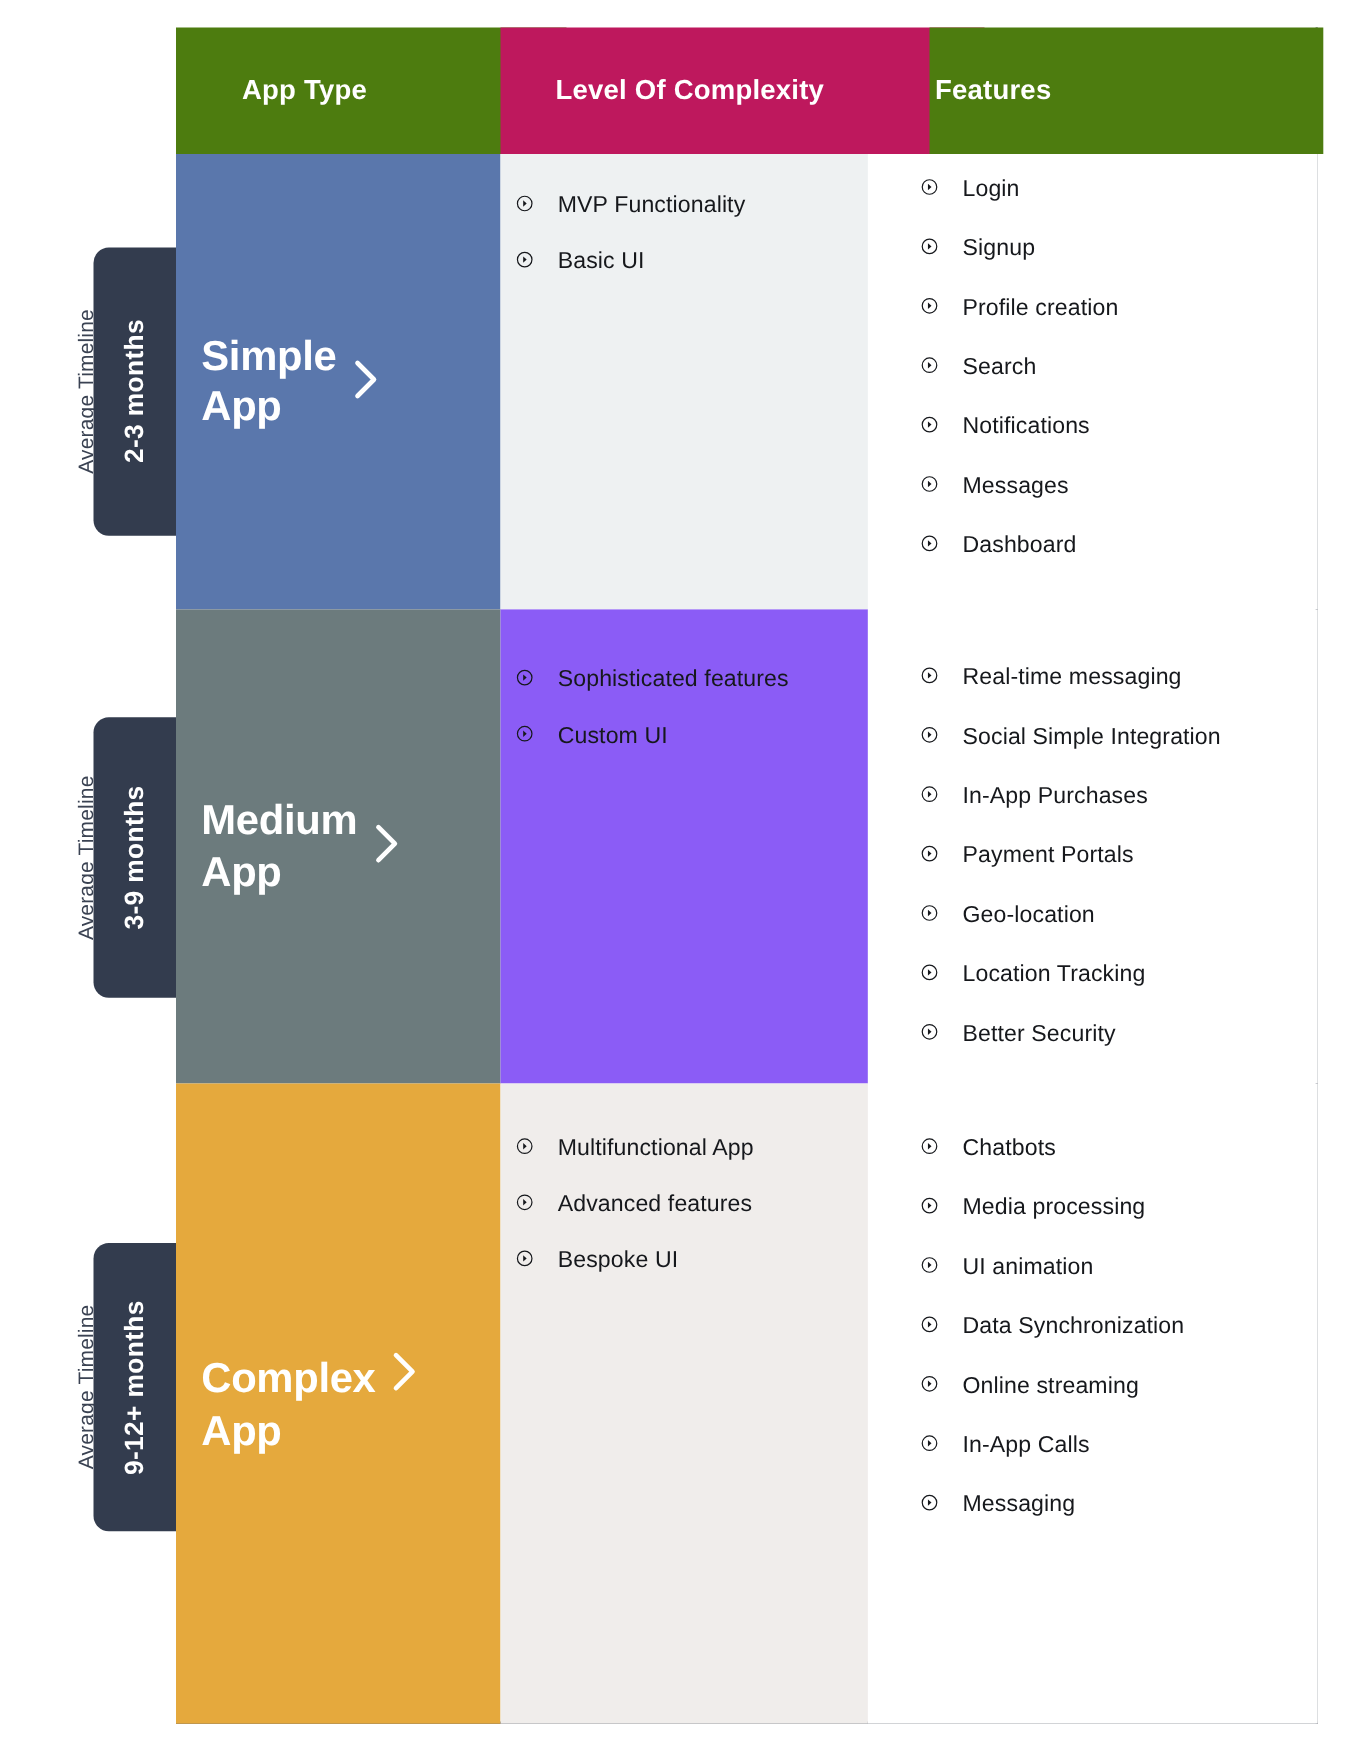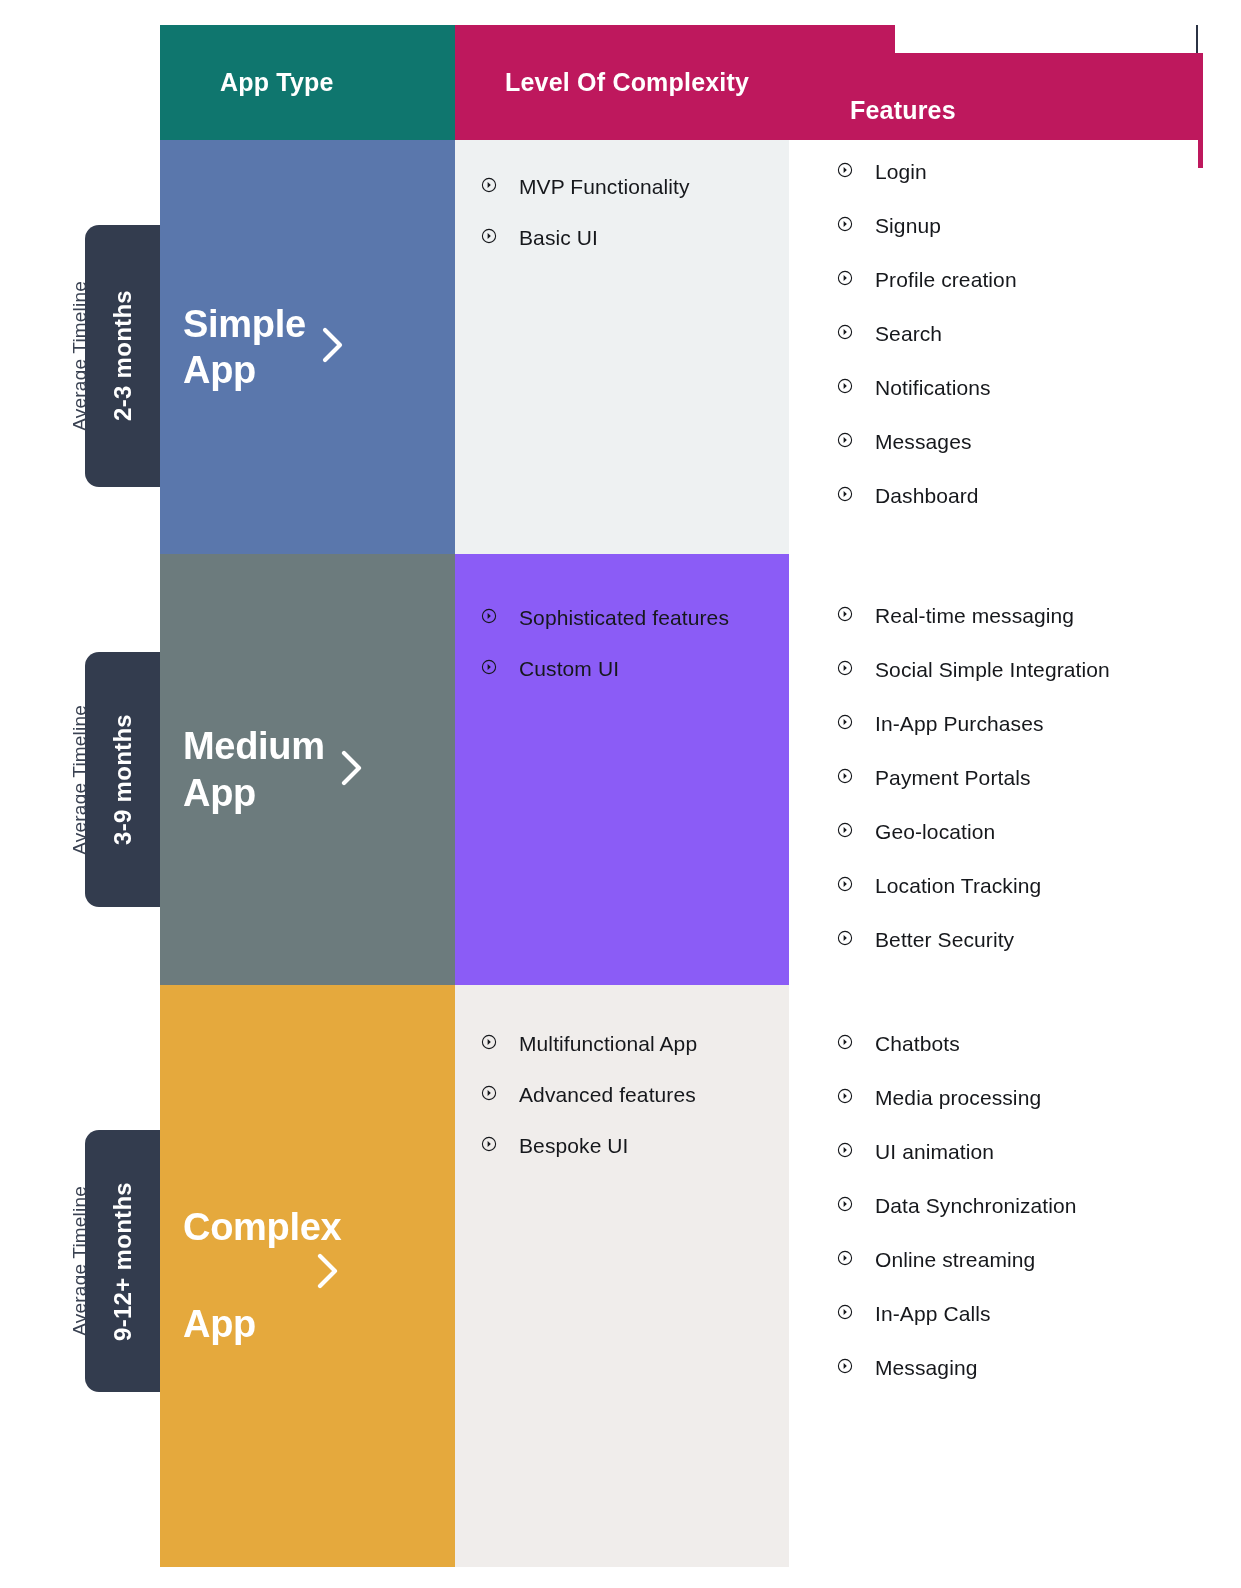--- a/index.html
+++ b/index.html
@@ -92,23 +92,23 @@
     height: 115px;
     display: flex;
     align-items: center;
   }
   .hdr-cell span {
     font-size: 25px;
     font-weight: bold;
     color: #ffffff;
     letter-spacing: 0.2px;
   }
-  #hdr-apptype   { left: 0;   width: 295px; background: #0f766e; padding-left: 60px; }
+  #hdr-apptype   { left: 0;   width: 295px; background: #4d7c0f; padding-left: 60px; }
   #hdr-complex   { left: 295px; width: 390px; background: #be185d; padding-left: 50px; }
-  #hdr-features  { left: 685px; width: 353px; background: #be185d; padding-left: 5px; margin-top: 28px; }
+  #hdr-features  { left: 685px; width: 353px; background: #4d7c0f; padding-left: 5px; }
 
   .body-row {
     position: absolute;
     left: 0;
     width: 1038px;
   }
 
   
   .cell-type {
     position: absolute;
@@ -125,30 +125,30 @@
     font-weight: bold;
     color: #ffffff;
     line-height: 1.22;
     letter-spacing: -0.3px;
   }
   .type-chevron {
     margin-left: 14px;
     flex: 0 0 auto;
     display: block;
   }
-  .tc-inline { display: flex; align-items: flex-end; flex-direction: column; }
+  .tc-inline { display: flex; align-items: center; }
 
   
   .cell-complexity {
     position: absolute;
     left: 295px; top: 0;
     width: 334px;
     height: 100%;
     box-sizing: border-box;
-    padding-left: 26px;
+    padding-left: 14px;
   }
   
   .cell-features {
     position: absolute;
     left: 629px; top: 0;
     width: 409px;
     height: 100%;
     background: #ffffff;
     box-sizing: border-box;
     padding-left: 48px;

